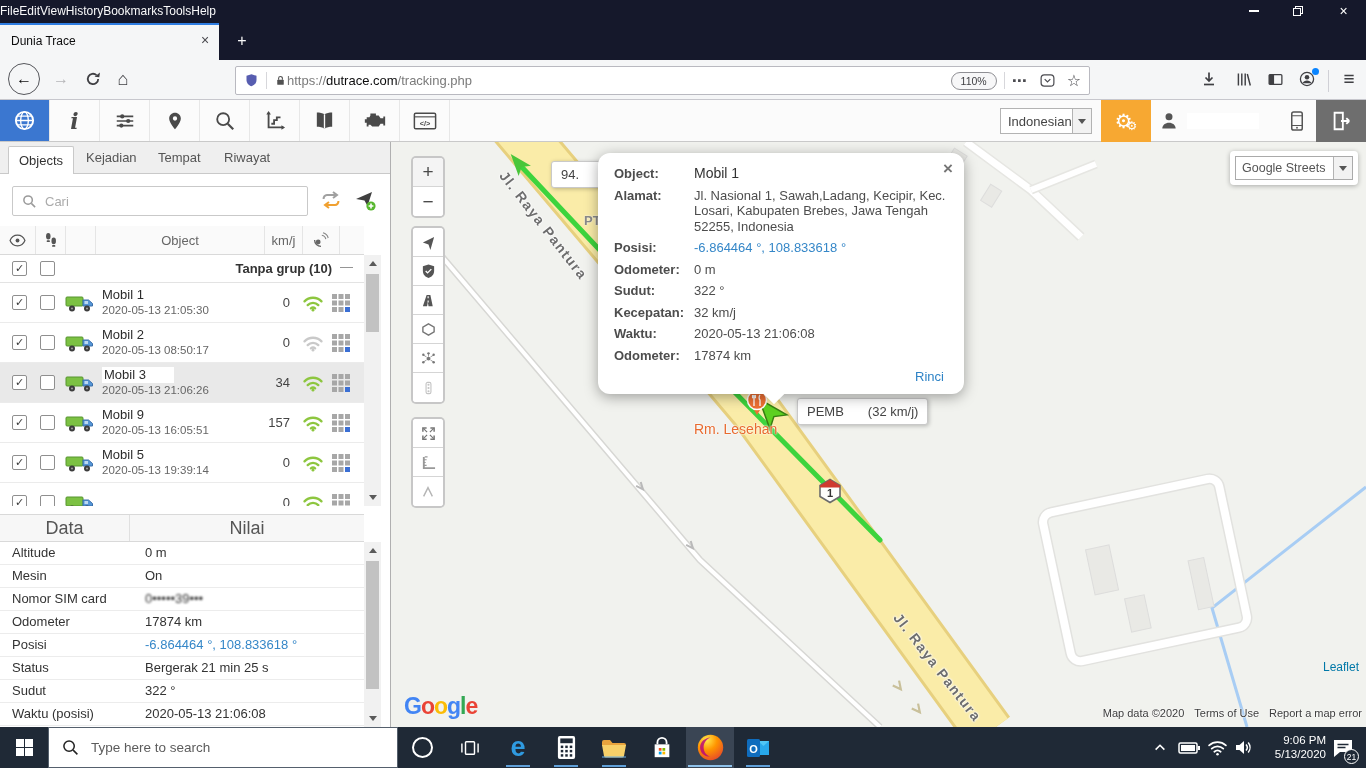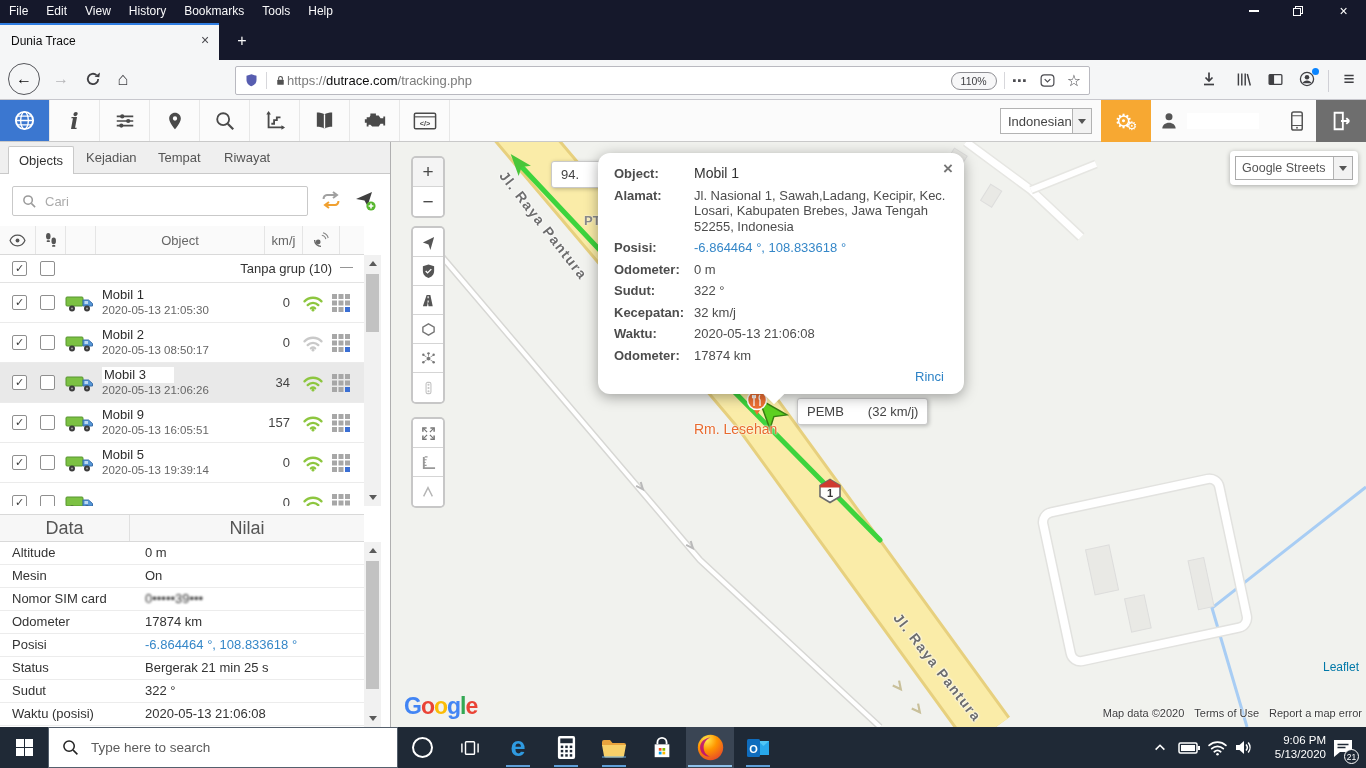--- a/index.html
+++ b/index.html
@@ -5,21 +5,21 @@
   html,body{margin:0;padding:0;background:#000}
   #screen{position:relative;width:1366px;height:768px;overflow:hidden;
     font-family:"Liberation Sans","DejaVu Sans",sans-serif;background:#f1f2ee;
     -webkit-font-smoothing:antialiased}
   .a{position:absolute}
   .f{display:flex;align-items:center}
   svg{display:block}
 
   
   .menubar{left:0;top:0;width:1366px;height:22px;background:#15182b;color:#f9f9fa;font-size:12px}
-  .menubar .mi{padding:0 9px;line-height:22px;cursor:default}
+  .menubar .mi{padding:0 0;line-height:22px;cursor:default}
   .winbtn{top:0;height:22px;width:45px;display:flex;align-items:center;justify-content:center}
   .tabbar{left:0;top:22px;width:1366px;height:38px;background:#15182b}
   .tab{left:0;top:1px;width:219px;height:37px;background:#f5f6f7}
   .tabstripe{left:0;top:0;width:219px;height:2px;background:#2f7de1}
   .tabtitle{left:11px;top:11px;font-size:12px;color:#0c0c0d}
   .tabclose{left:196px;top:9px;font-size:14px;color:#4a4a4f;width:18px;text-align:center}
   .newtab{left:227px;top:8px;width:30px;height:24px;color:#f9f9fa;font-size:16px;text-align:center;line-height:22px}
   .navbar{left:0;top:60px;width:1366px;height:40px;background:#f5f6f7;border-bottom:1px solid #c7c7cd;box-sizing:border-box}
   .backbtn{left:8px;top:63px;width:32px;height:32px;border:1.5px solid #56575c;border-radius:50%;
     background:#f5f6f7;display:flex;align-items:center;justify-content:center;font-size:16px;color:#0c0c0d;box-sizing:border-box}
@@ -60,21 +60,21 @@
   .lhc{height:28px;border-right:1px solid #e5e5e5;display:flex;align-items:center;justify-content:center;box-sizing:border-box}
   .objlist{left:0;top:113px;width:391px;height:251px;overflow:hidden}
   .orow{left:0;width:364px;height:40px;border-bottom:1px solid #ebebeb;box-sizing:border-box}
   .orow.sel{background:#e9e9e9}
   .grow{left:0;top:0;width:364px;height:28px;border-bottom:1px solid #e3e3e3;box-sizing:border-box}
   .cb{width:15px;height:15px;border:1px solid #8f8f8f;background:#fff;border-radius:2px;box-sizing:border-box}
   .chk{font-style:normal;font-size:11px;line-height:13px;color:#3a3a3a;display:block;text-align:center}
   .oname{font-size:13px;color:#2b2b2b}
   .otime{font-size:11.5px;color:#666}
   .ospeed{font-size:13px;color:#444;text-align:right;width:42px}
-  .gb{font-weight:normal;font-size:13px;color:#333}
+  .gb{font-weight:bold;font-size:13px;color:#333}
   .sbar{background:#f1f1f1;width:17px}
   .sbtn{width:17px;height:17px;display:flex;align-items:center;justify-content:center}
   .sth{left:2px;width:13px;background:#c2c2c2}
   .tri-up{width:0;height:0;border-left:4px solid transparent;border-right:4px solid transparent;border-bottom:5px solid #5a5a5a}
   .tri-dn{width:0;height:0;border-left:4px solid transparent;border-right:4px solid transparent;border-top:5px solid #5a5a5a}
   .dhead{left:0;top:372px;width:364px;height:28px;background:#f7f7f7;border-top:1px solid #d9d9d9;border-bottom:1px solid #d9d9d9;
     box-sizing:border-box;display:flex;font-size:18px;color:#555}
   .dhc{display:flex;align-items:center;justify-content:center;border-right:1px solid #e0e0e0;box-sizing:border-box}
   .dbody{left:0;top:400px;width:391px;height:185px}
   .drow{left:0;width:364px;height:23px;border-bottom:1px solid #ececec;box-sizing:border-box;font-size:13px;color:#333}

